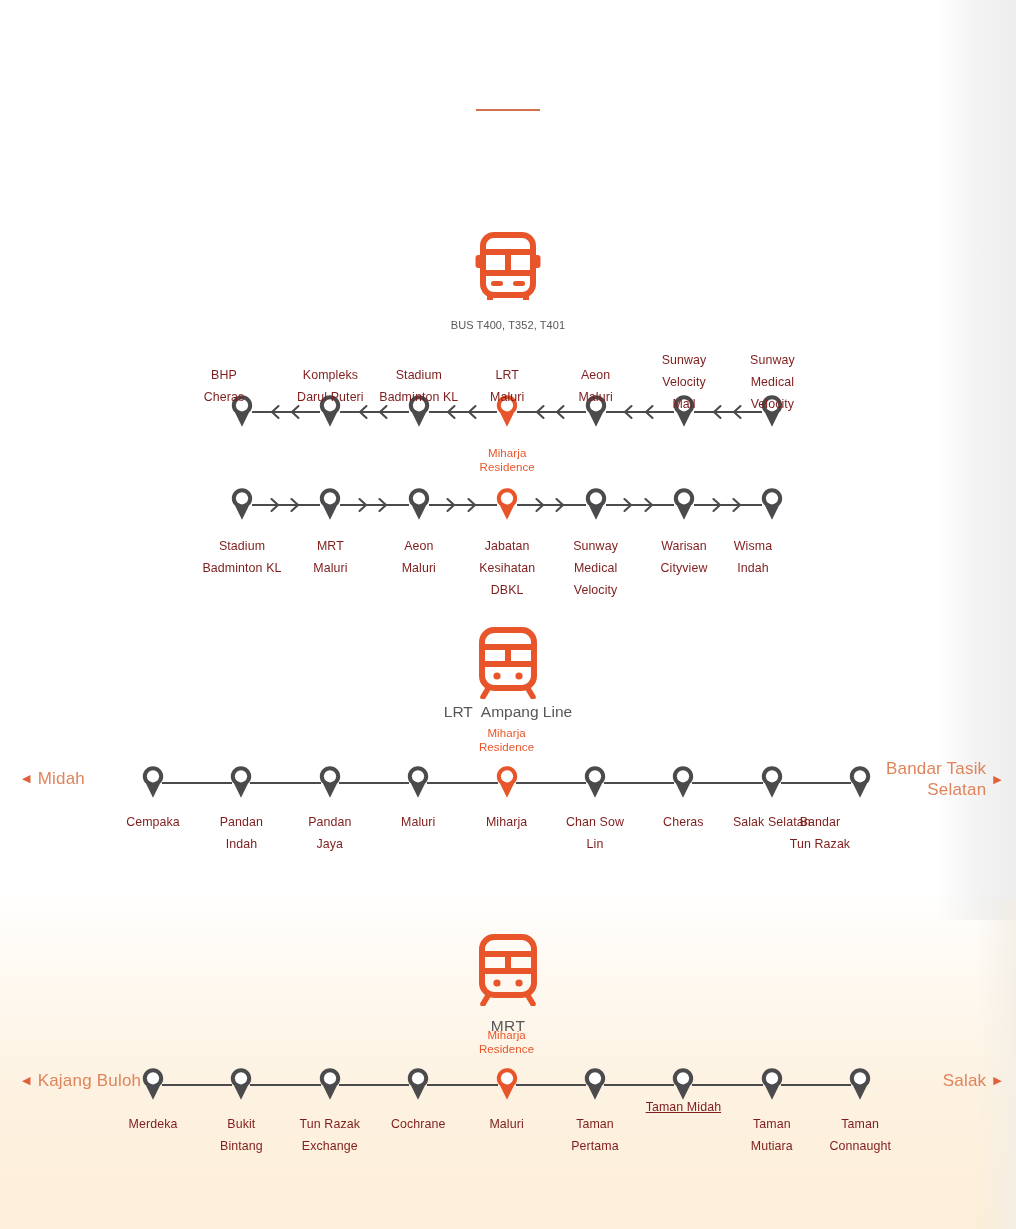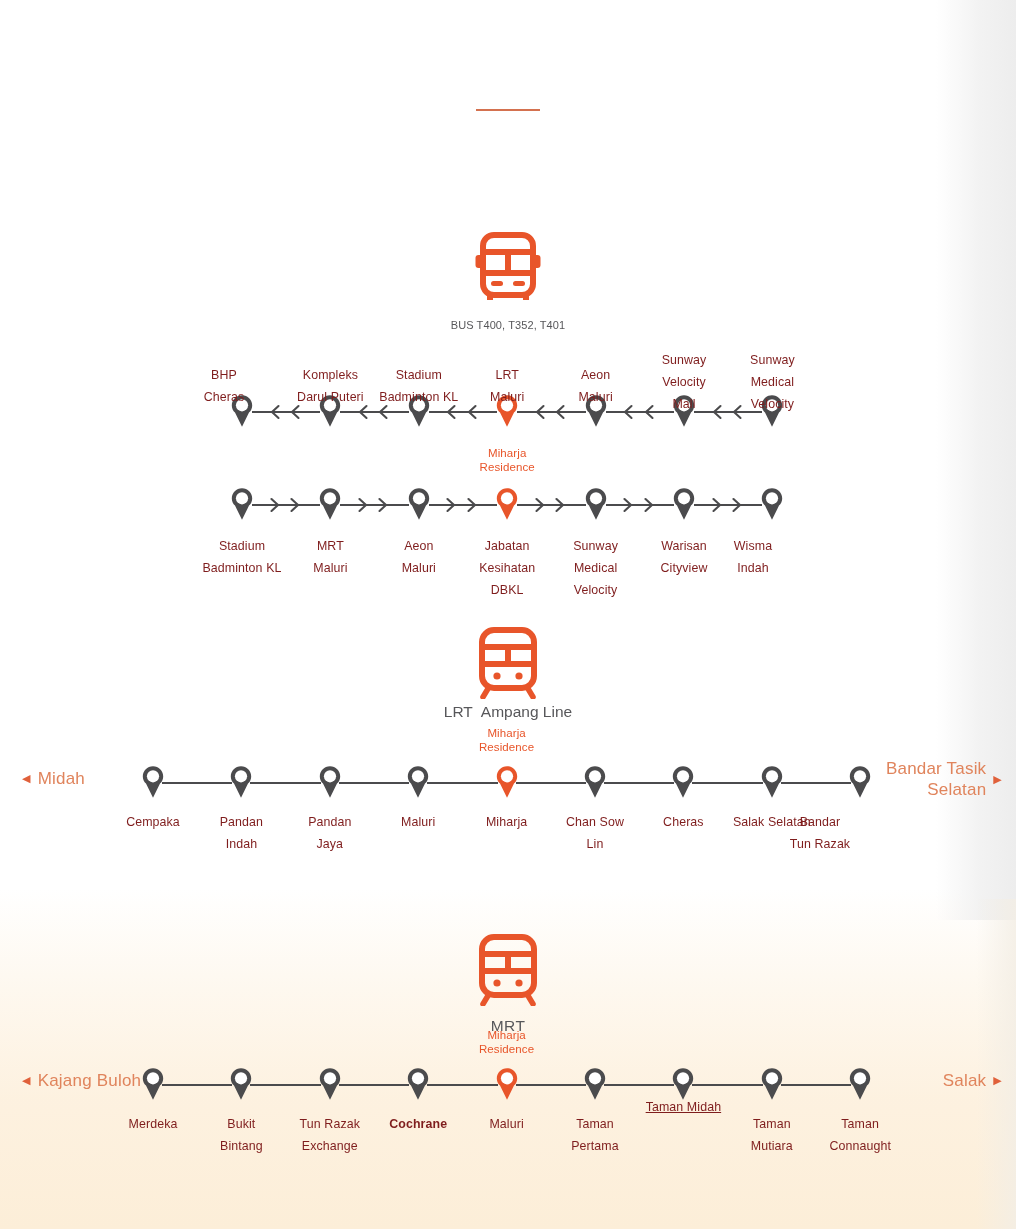--- a/index.html
+++ b/index.html
@@ -524,21 +524,21 @@
         </svg>
       </div>
       <div class="stop-label below" style="left: 329.8px; top: 21px;">Tun Razak<br>Exchange</div>
       <div class="route-line" style="left: 427.2px; width: 70.4px; top: -8px;"></div>
       <div class="pin" style="left: 418.2px; top: 9px;">
         <svg width="24" height="34" viewBox="0 0 24 34" xmlns="http://www.w3.org/2000/svg">
           <path d="M12 1.2C6.3 1.2 1.8 5.7 1.8 11.4c0 2.9 1.3 5.5 3.2 7.2L12 32.8l7-14.2c1.9-1.7 3.2-4.3 3.2-7.2C22.2 5.7 17.7 1.2 12 1.2z" fill="#4b4b4d"></path>
           <circle cx="12" cy="11.3" r="6.1" fill="#ffffff"></circle>
         </svg>
       </div>
-      <div class="stop-label below" style="left: 418.2px; top: 21px; font-weight: bold;">Cochrane</div>
+      <div class="stop-label below" style="left: 418.2px; top: 21px;">Cochrane</div>
       <div class="route-line" style="left: 515.6px; width: 70.4px; top: -8px;"></div>
       <div class="pin" style="left: 506.6px; top: 9px;">
         <svg width="24" height="34" viewBox="0 0 24 34" xmlns="http://www.w3.org/2000/svg">
           <path d="M12 1.2C6.3 1.2 1.8 5.7 1.8 11.4c0 2.9 1.3 5.5 3.2 7.2L12 32.8l7-14.2c1.9-1.7 3.2-4.3 3.2-7.2C22.2 5.7 17.7 1.2 12 1.2z" fill="#e8552a"></path>
           <circle cx="12" cy="11.3" r="6.1" fill="#ffffff"></circle>
         </svg>
       </div>
       <div class="stop-label below" style="left: 506.6px; top: 21px;">Maluri</div>
       <div class="stop-label highlight" style="left: 506.6px; top: -64px;">Miharja<br>Residence</div>
       <div class="route-line" style="left: 604px; width: 70.4px; top: -8px;"></div>

